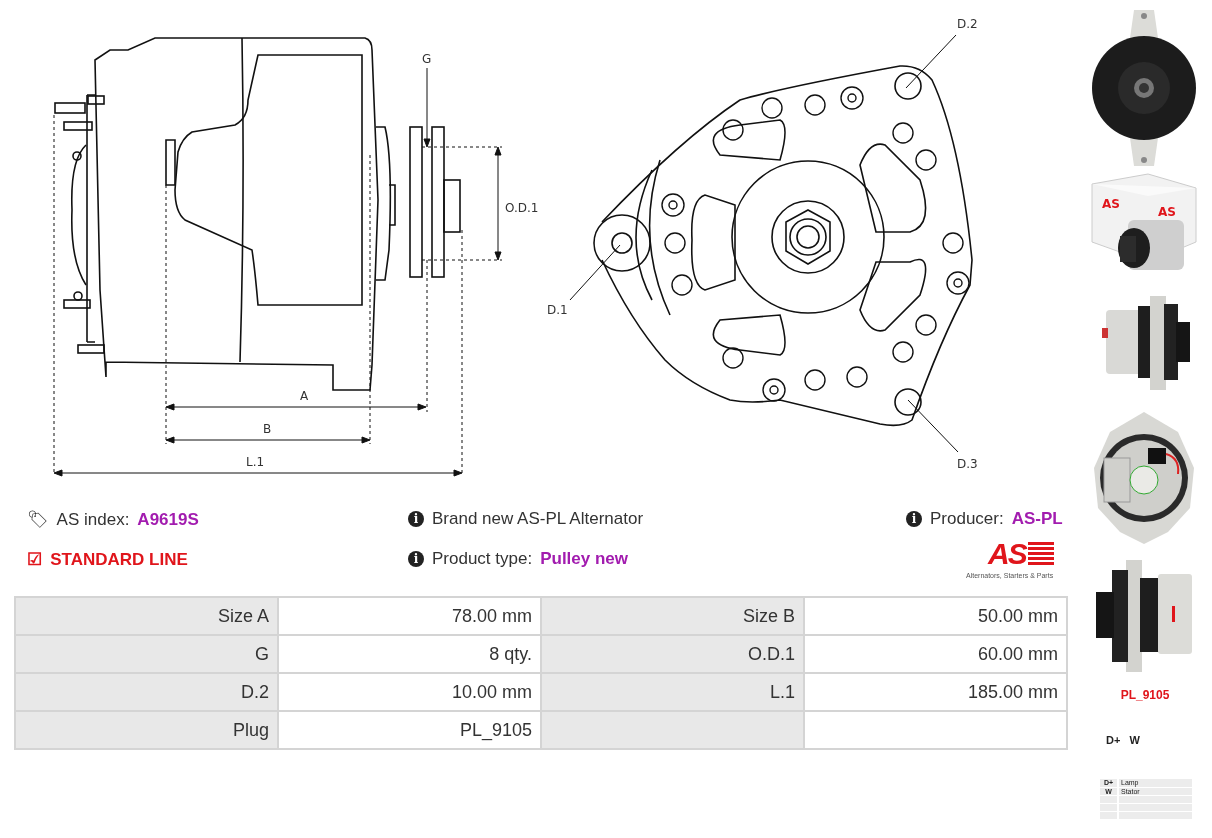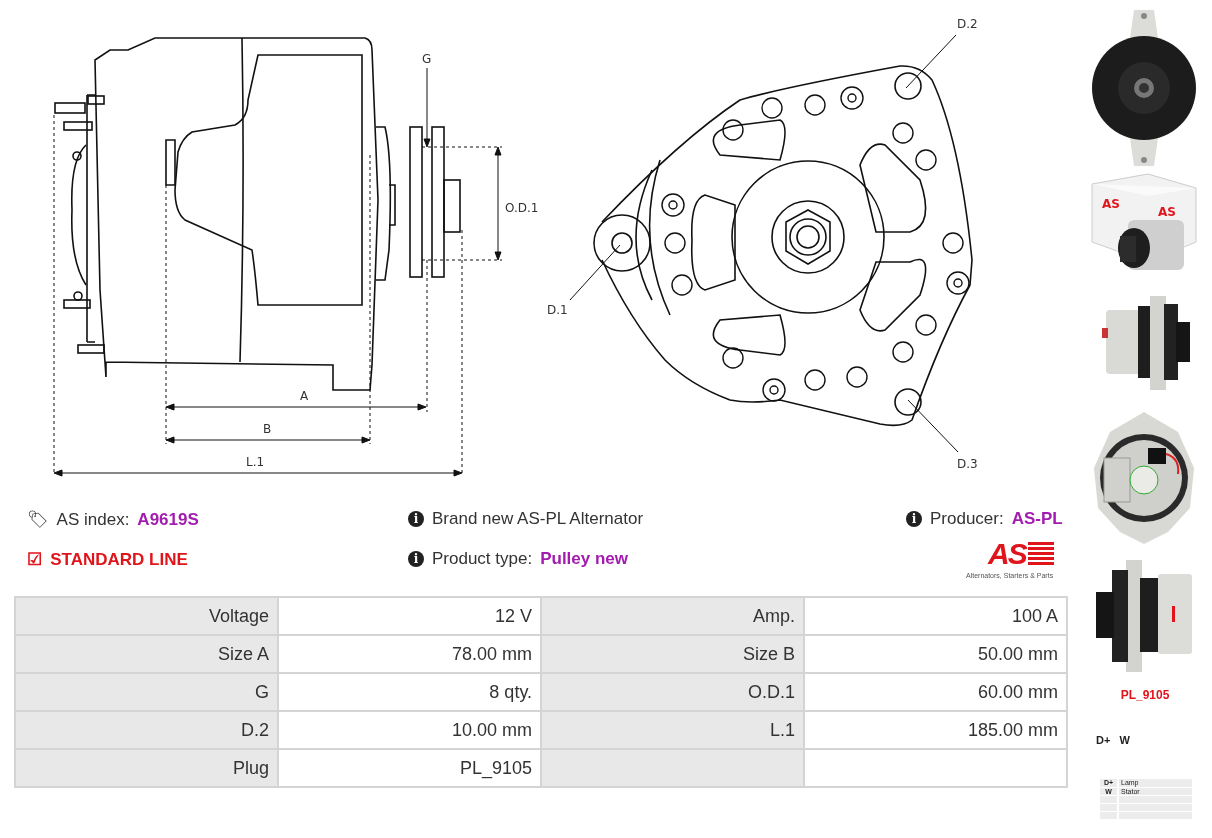--- a/index.html
+++ b/index.html
@@ -9,21 +9,21 @@
   .info { position: absolute; font-size: 17px; display: flex; align-items: center; gap: 8px; color: #333; }
   .info b { color: #a21caf; }
   .red { color: #e0151b; font-weight: bold; }
   .info-icon { width: 16px; height: 16px; border-radius: 50%; background: #222; color: #fff; font-size: 12px; font-weight: bold; display: inline-flex; align-items: center; justify-content: center; font-family: "DejaVu Serif", serif; }
   table.specs { position: absolute; left: 14px; top: 596px; width: 1054px; border-collapse: separate; border-spacing: 2px; background: #d4d4d4; }
   table.specs td { height: 36px; font-size: 18px; text-align: right; padding: 0 8px; color: #333; }
   td.lbl { background: #e8e8e8; width: 262px; }
   td.val { background: #ffffff; width: 262px; }
   .thumb { position: absolute; left: 1088px; width: 112px; }
   .plug-name { position: absolute; left: 1090px; top: 688px; width: 110px; text-align: center; color: #e0151b; font-weight: bold; font-size: 12px; }
-  .plug-pins { position: absolute; left: 1096px; top: 734px; width: 110px; font-weight: bold; font-size: 11px; }
+  .plug-pins { position: absolute; left: 1068px; top: 734px; width: 110px; text-align: center; font-weight: bold; font-size: 11px; }
   .plug-table { position: absolute; left: 1100px; top: 779px; width: 92px; border-collapse: collapse; font-size: 7px; }
   .plug-table td { height: 8px; border-bottom: 1px solid #fff; background: #ececec; padding: 0 2px; }
   .plug-table td.k { width: 18px; font-weight: bold; text-align: center; border-right: 2px solid #fff; }
 </style>
 </head>
 <body>
 
 <svg class="abs" style="left:0;top:0" width="540" height="490" viewBox="0 0 540 490">
   <g fill="none" stroke="#111" stroke-width="1.6">
     <path d="M106 377 L100 290 L95 60 L110 50 L128 50 L155 38 L365 38 Q372 40 372 50 L378 200 L372 365 L370 390 L333 390 L333 365 L106 362 Z"></path>
@@ -159,26 +159,20 @@
 
 <div class="abs" style="left:966px;top:538px;width:102px;height:46px;">
   <div style="position:absolute;left:22px;top:0;font-size:30px;font-style:italic;font-weight:bold;color:#e0151b;letter-spacing:-2px;line-height:32px;">AS</div>
   <div style="position:absolute;left:62px;top:4px;width:26px;height:24px;background:repeating-linear-gradient(#e0151b 0 3px,#fff 3px 5px);"></div>
   <div style="position:absolute;left:0;top:34px;font-size:7px;color:#555;white-space:nowrap;">Alternators, Starters &amp; Parts</div>
 </div>
 
 <table class="specs">
   <tbody>
     <tr>
-      <td class="lbl">Voltage</td>
-        <td class="val">12 V</td>
-      <td class="lbl">Amp.</td>
-        <td class="val">100 A</td>
-    </tr>
-    <tr>
       <td class="lbl">Size A</td>
         <td class="val">78.00 mm</td>
       <td class="lbl">Size B</td>
         <td class="val">50.00 mm</td>
     </tr>
     <tr>
       <td class="lbl">G</td>
         <td class="val">8 qty.</td>
       <td class="lbl">O.D.1</td>
         <td class="val">60.00 mm</td>

